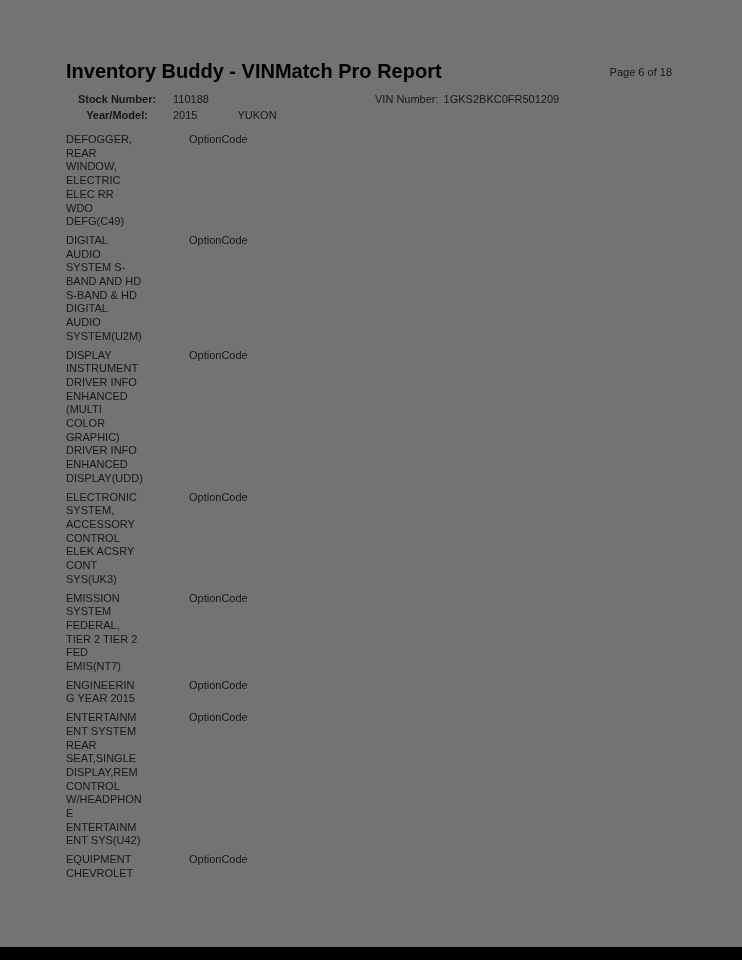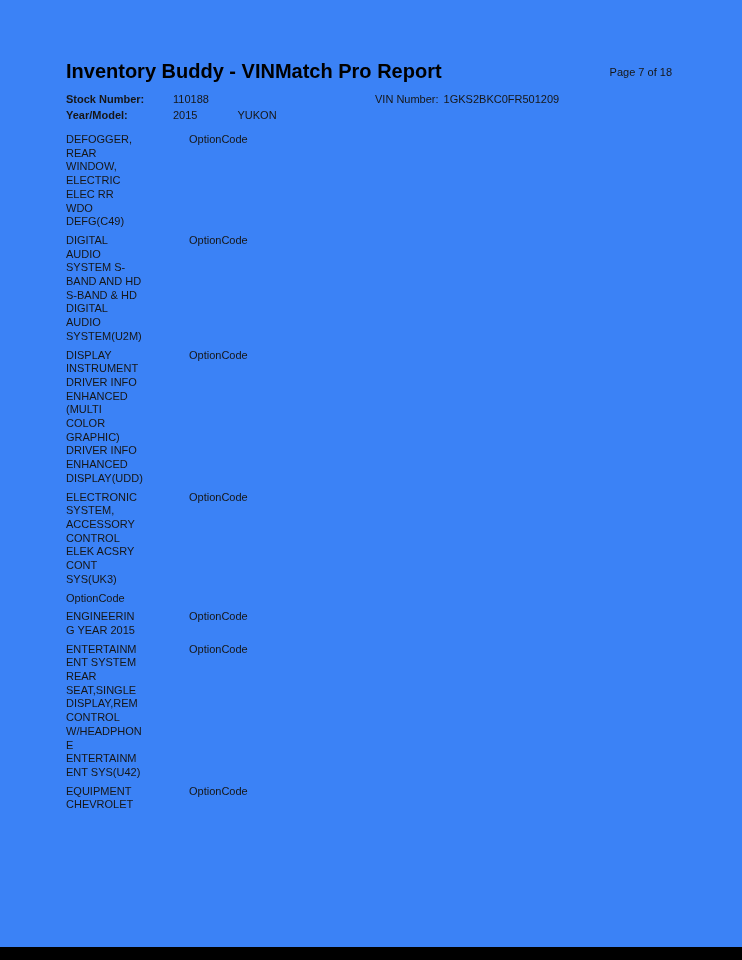--- a/index.html
+++ b/index.html
@@ -9,21 +9,21 @@
     height: 960px;
     background: #ffffff;
     font-family: "Liberation Sans", sans-serif;
     color: #161616;
     overflow: hidden;
   }
   .page {
     position: relative;
     width: 742px;
     height: 960px;
-    background: #3b82f6;
+    background: #737373;
   }
   .report-title {
     position: absolute;
     left: 66px;
     top: 60px;
     margin: 0;
     font-size: 20px;
     font-weight: bold;
     color: #000000;
     white-space: nowrap;
@@ -45,21 +45,21 @@
   }
   .meta-row {
     position: relative;
     height: 16px;
     line-height: 13px;
     white-space: nowrap;
   }
   .meta-label {
     display: inline-block;
     width: 102px;
-    text-align: left;
+    text-align: center;
     font-weight: bold;
   }
   .meta-label-inline {
     font-weight: normal;
   }
   .meta-value {
     margin-left: 5px;
   }
   .model-value {
     margin-left: 40px;
@@ -99,21 +99,21 @@
     background: #000000;
   }
 </style>
 </head>
 <body>
 
 <div class="page">
 
   <h1 class="report-title">Inventory Buddy - VINMatch Pro Report</h1>
 
-  <div class="page-number">Page 7 of 18</div>
+  <div class="page-number">Page 6 of 18</div>
 
   <div class="meta">
     <div class="meta-row">
       <span class="meta-label">Stock Number:</span><span class="meta-value">110188</span>
       <span class="vin-group">
         <span class="meta-label-inline">VIN Number:</span><span class="meta-value">1GKS2BKC0FR501209</span>
       </span>
     </div>
     <div class="meta-row">
       <span class="meta-label">Year/Model:</span><span class="meta-value">2015</span><span class="model-value">YUKON</span>
@@ -159,20 +159,26 @@
         <div class="option-desc">ELECTRONIC
 SYSTEM,
 ACCESSORY
 CONTROL
 ELEK ACSRY
 CONT
 SYS(UK3)</div>
         <div class="option-code">OptionCode</div>
       </div>
       <div class="option-row">
+        <div class="option-desc">EMISSION
+SYSTEM
+FEDERAL,
+TIER 2 TIER 2
+FED
+EMIS(NT7)</div>
         <div class="option-code">OptionCode</div>
       </div>
       <div class="option-row">
         <div class="option-desc">ENGINEERIN
 G YEAR 2015</div>
         <div class="option-code">OptionCode</div>
       </div>
       <div class="option-row">
         <div class="option-desc">ENTERTAINM
 ENT SYSTEM

